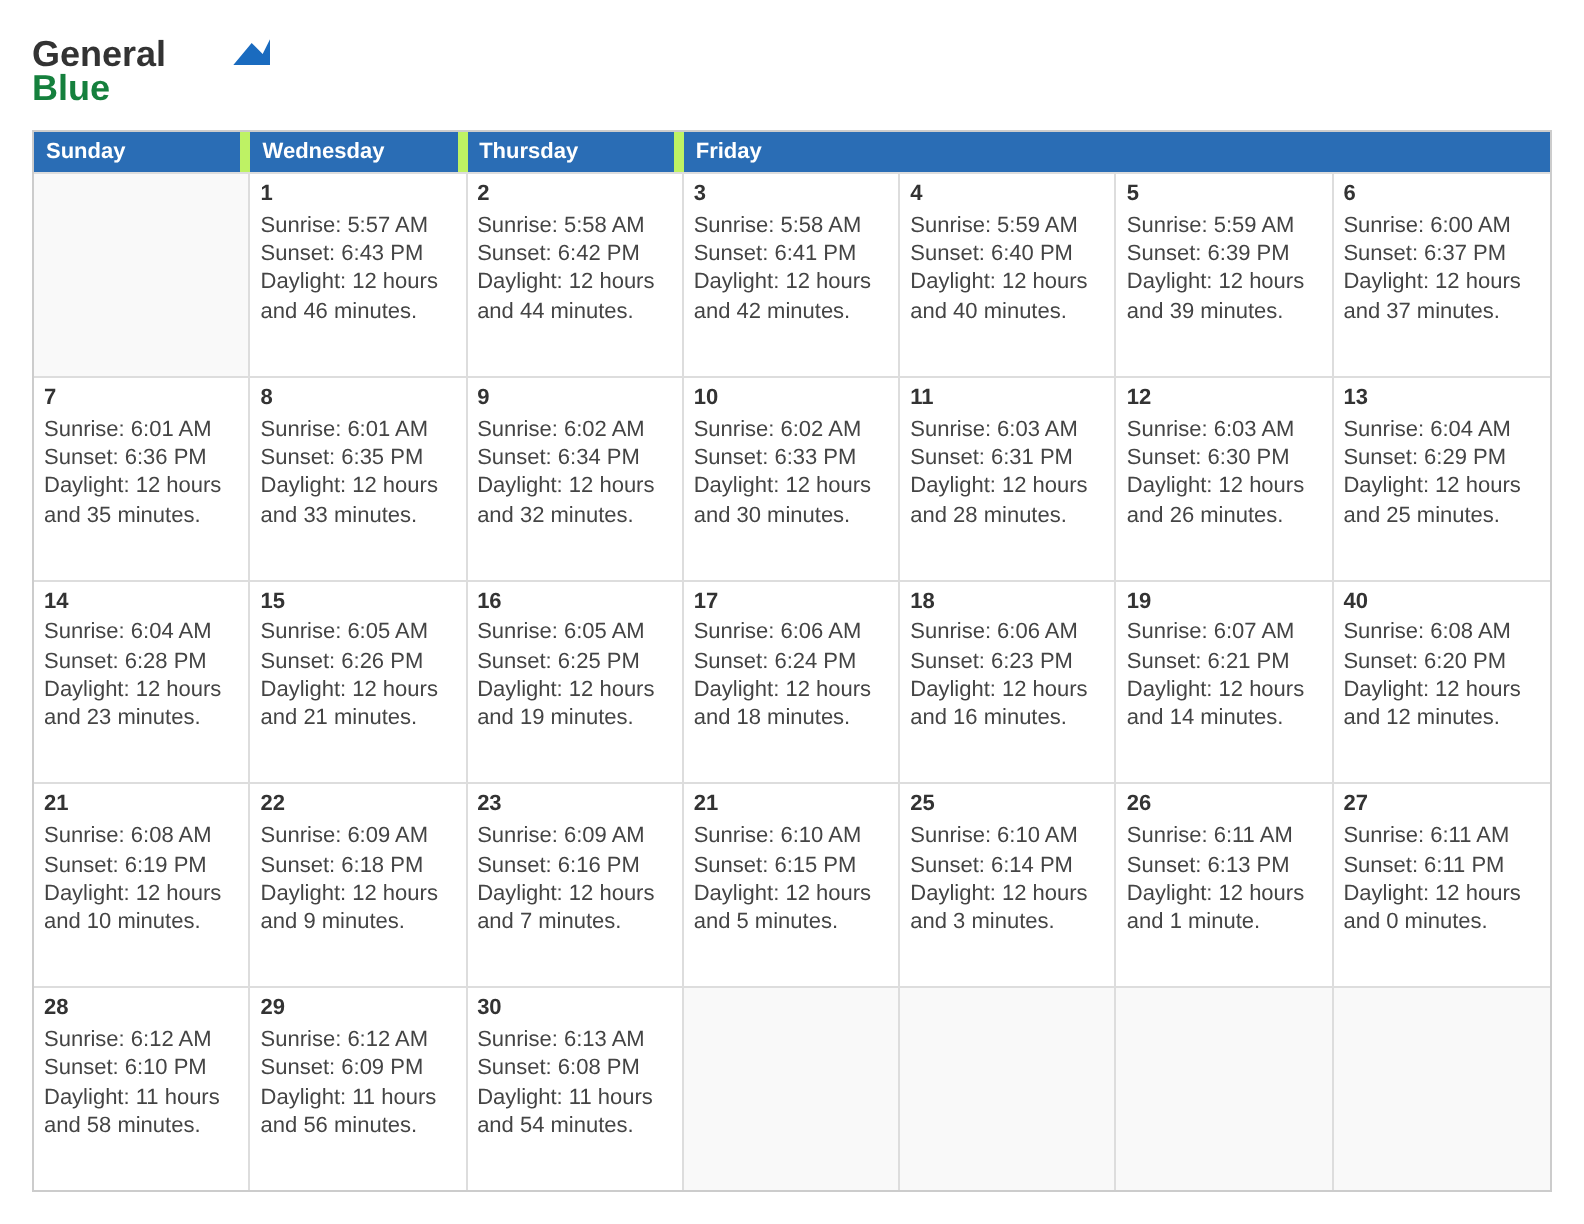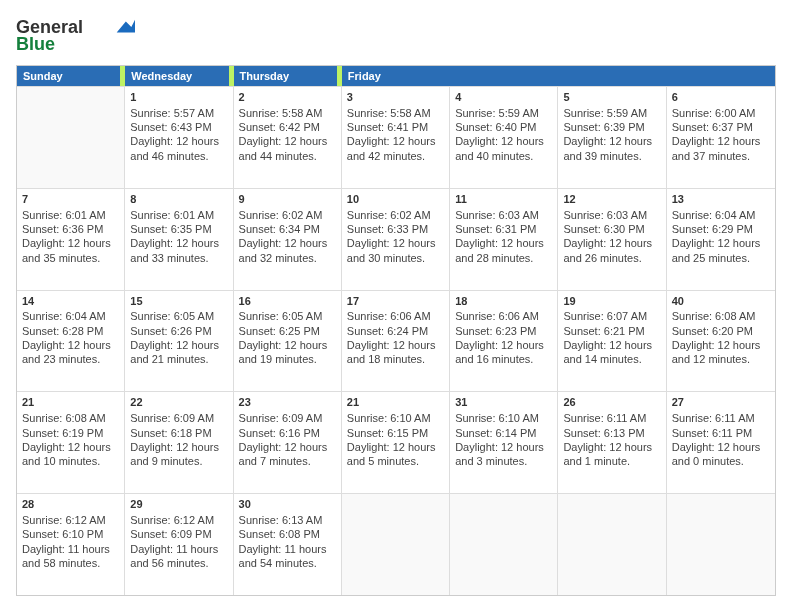--- a/index.html
+++ b/index.html
@@ -301,21 +301,21 @@
 and 7 minutes.</div>
           </div>
           <div class="cal-cell">
             <span class="day-num">21</span>
             <div class="cell-text" style="white-space: pre-line;">Sunrise: 6:10 AM
 Sunset: 6:15 PM
 Daylight: 12 hours
 and 5 minutes.</div>
           </div>
           <div class="cal-cell">
-            <span class="day-num">31</span>
+            <span class="day-num">25</span>
             <div class="cell-text" style="white-space: pre-line;">Sunrise: 6:10 AM
 Sunset: 6:14 PM
 Daylight: 12 hours
 and 3 minutes.</div>
           </div>
           <div class="cal-cell">
             <span class="day-num">26</span>
             <div class="cell-text" style="white-space: pre-line;">Sunrise: 6:11 AM
 Sunset: 6:13 PM
 Daylight: 12 hours

